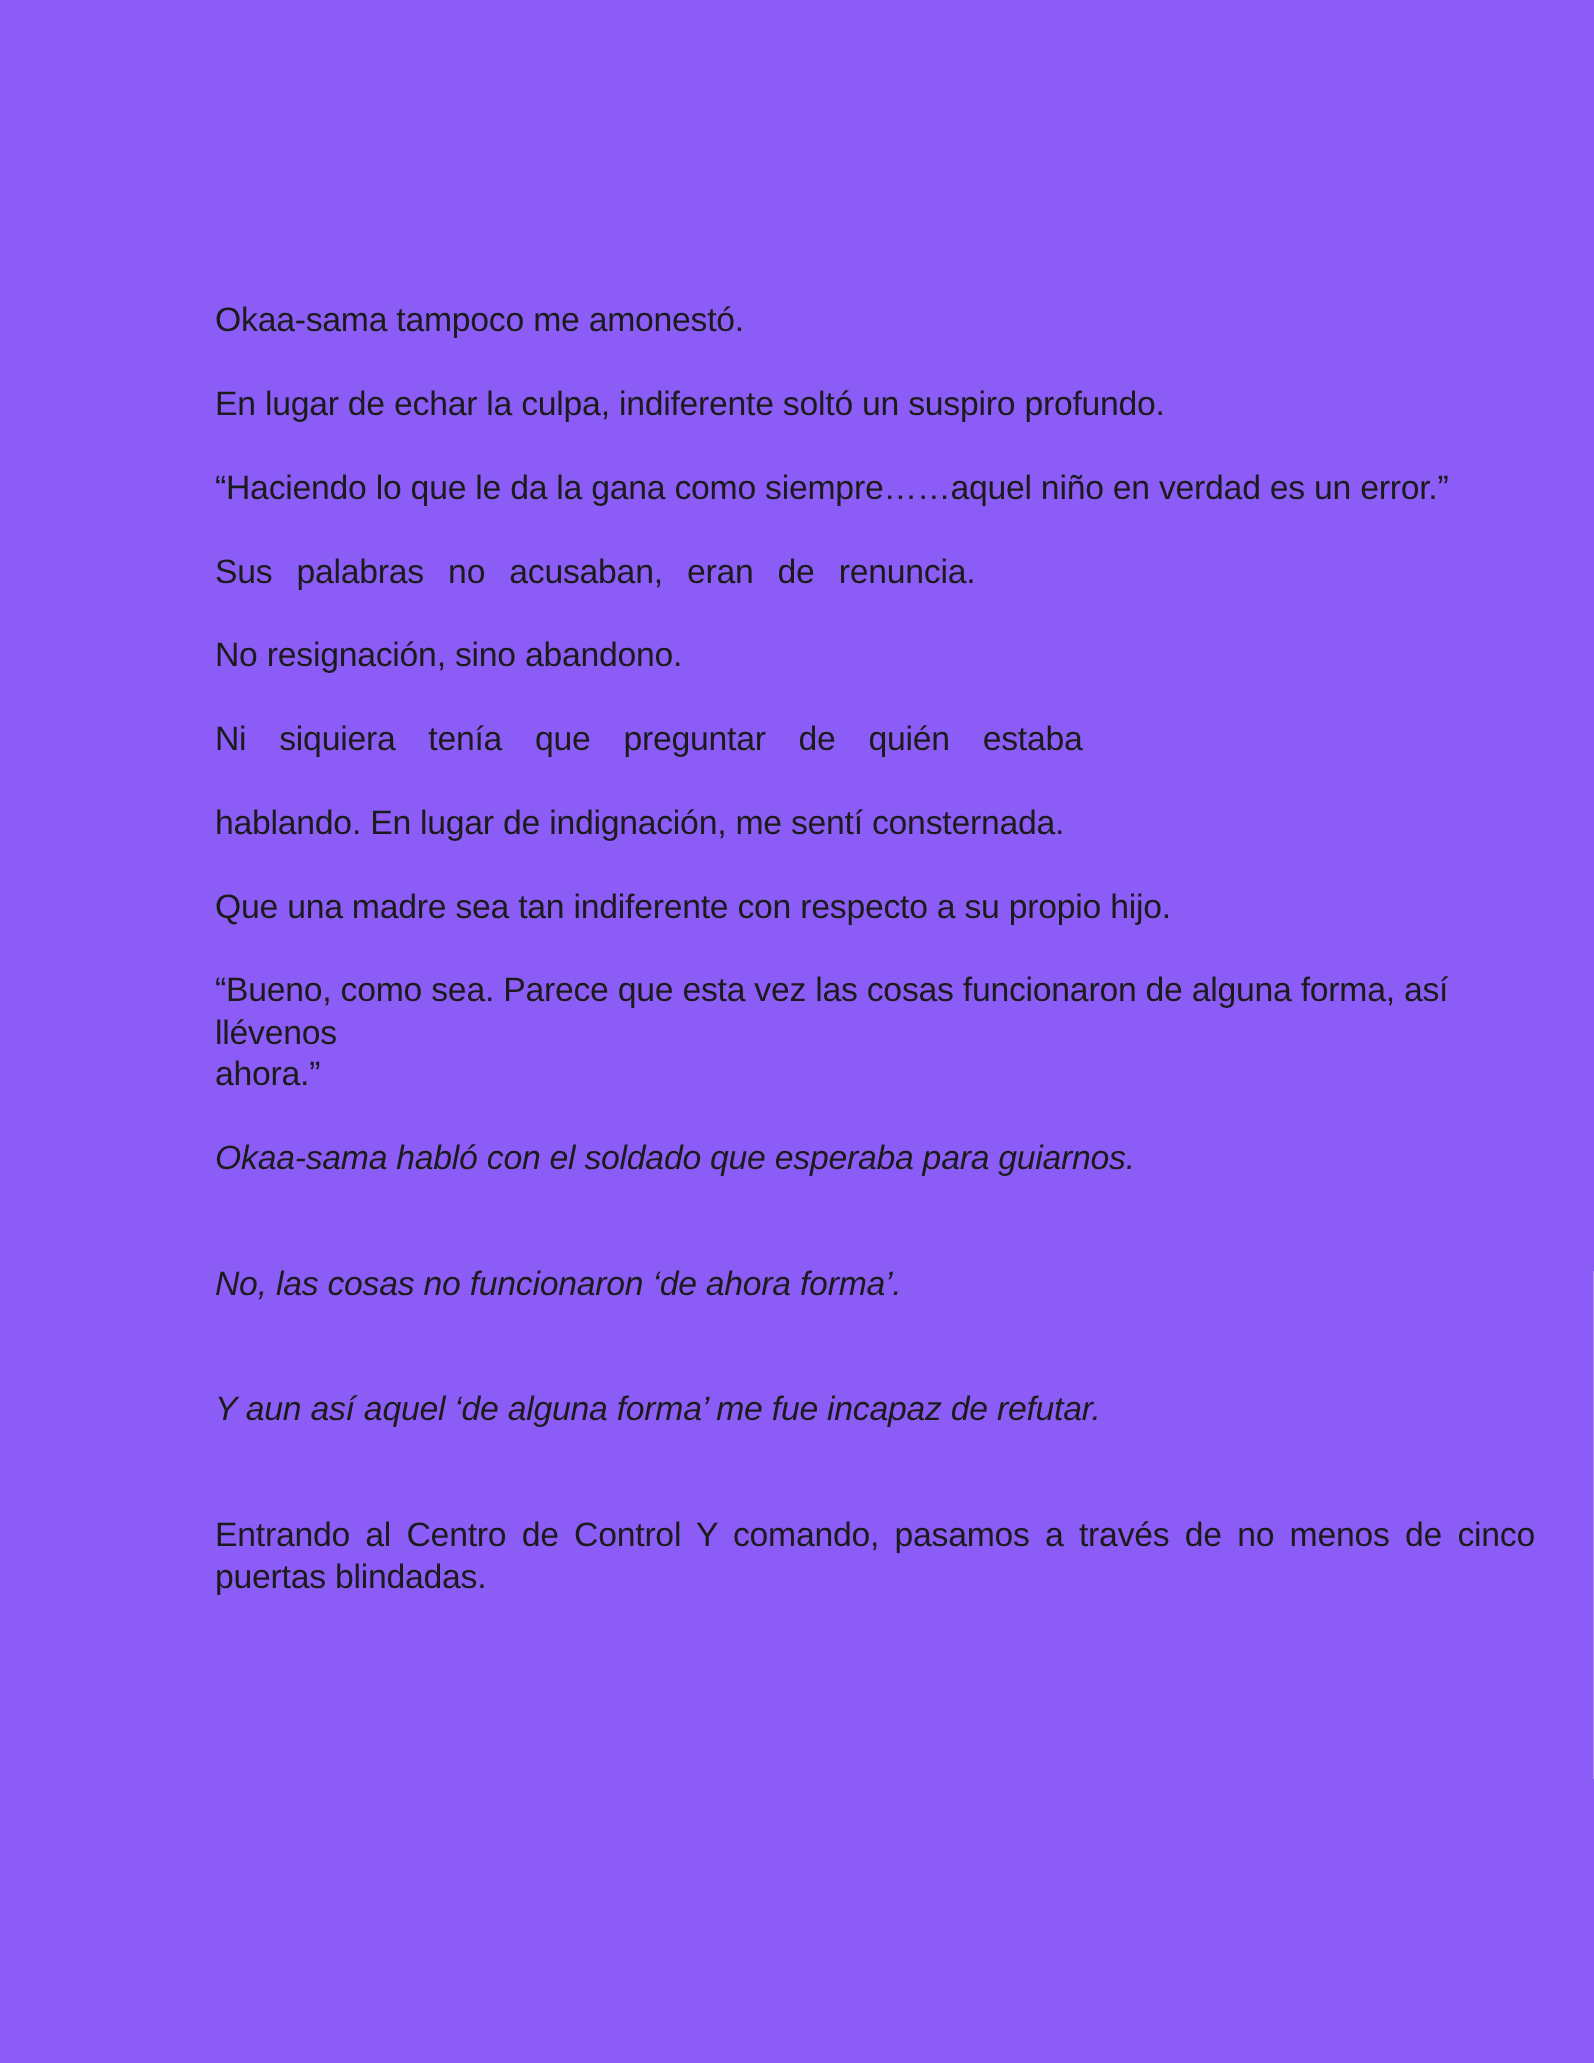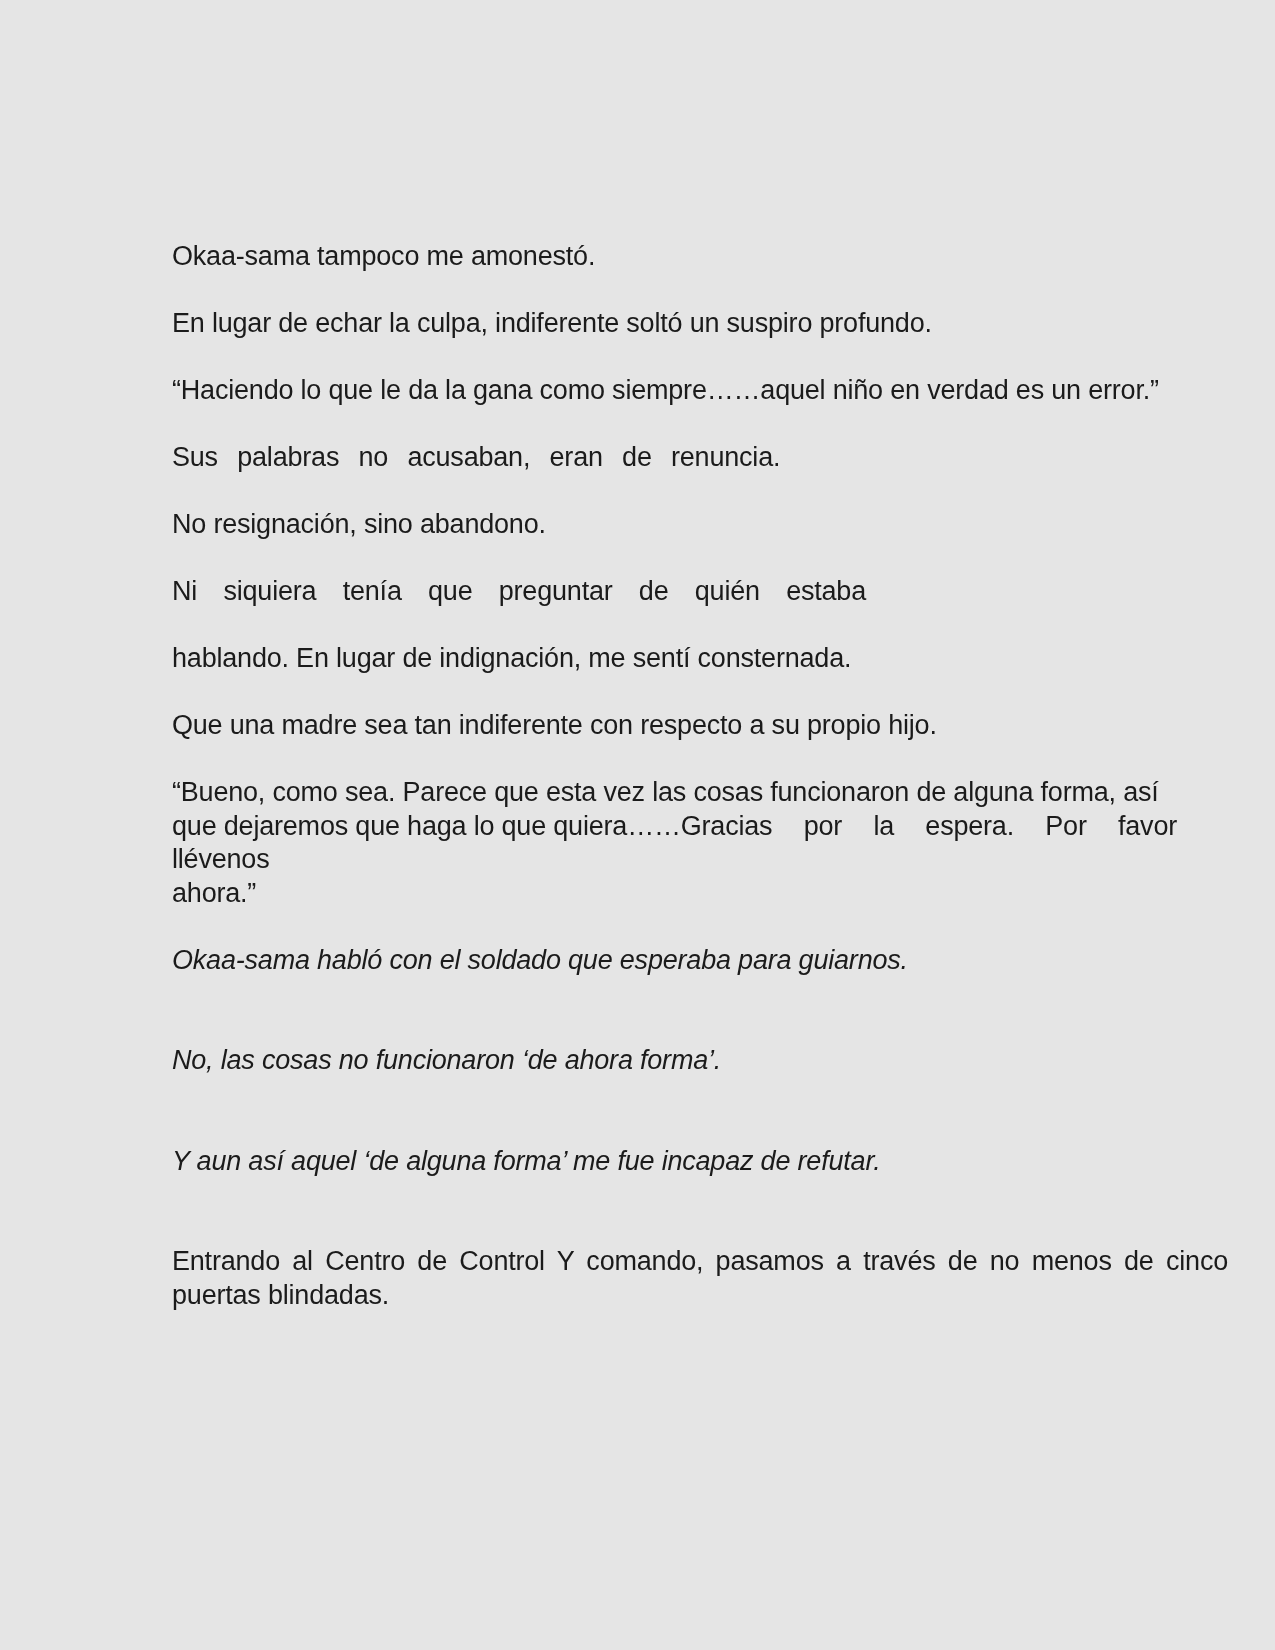--- a/index.html
+++ b/index.html
@@ -10,21 +10,21 @@
   body {
     width: 1275px;
     height: 1650px;
     overflow: hidden;
     font-family: "Liberation Sans", "DejaVu Sans", sans-serif;
     color: #1b1b1b;
   }
   .page {
     width: 1275px;
     height: 1650px;
-    background: #e5e5e5;
+    background: #8b5cf6;
     box-sizing: border-box;
     padding: 240px 0 0 172px;
   }
   .paragraph {
     margin: 0;
   }
   .paragraph.gap-one { margin-bottom: 33.5px; }
   .paragraph.gap-two { margin-bottom: 67px; font-style: italic; }
   .paragraph.gap-none { margin-bottom: 0; }
   .line {
@@ -63,21 +63,20 @@
         <div class="line"><span class="seg ws-wide">Ni siquiera tenía que preguntar de quién estaba</span></div>
       </div>
       <div class="paragraph gap-one">
         <div class="line"><span class="seg ws-normal">hablando. En lugar de indignación, me sentí consternada.</span></div>
       </div>
       <div class="paragraph gap-one">
         <div class="line"><span class="seg ws-normal">Que una madre sea tan indiferente con respecto a su propio hijo.</span></div>
       </div>
       <div class="paragraph gap-one">
         <div class="line"><span class="seg ws-normal">“Bueno, como sea. Parece que esta vez las cosas funcionaron de alguna forma, así</span></div>
-        <div class="line"><span class="seg ws-normal">que dejaremos que haga lo que quiera……Gracias</span><span class="seg ws-xwide"> por la espera. Por favor</span></div>
         <div class="line"><span class="seg ws-normal">llévenos</span></div>
         <div class="line"><span class="seg ws-normal">ahora.”</span></div>
       </div>
       <div class="paragraph gap-two">
         <div class="line"><span class="seg ws-normal">Okaa-sama habló con el soldado que esperaba para guiarnos.</span></div>
       </div>
       <div class="paragraph gap-two">
         <div class="line"><span class="seg ws-normal">No, las cosas no funcionaron ‘de ahora forma’.</span></div>
       </div>
       <div class="paragraph gap-two">

